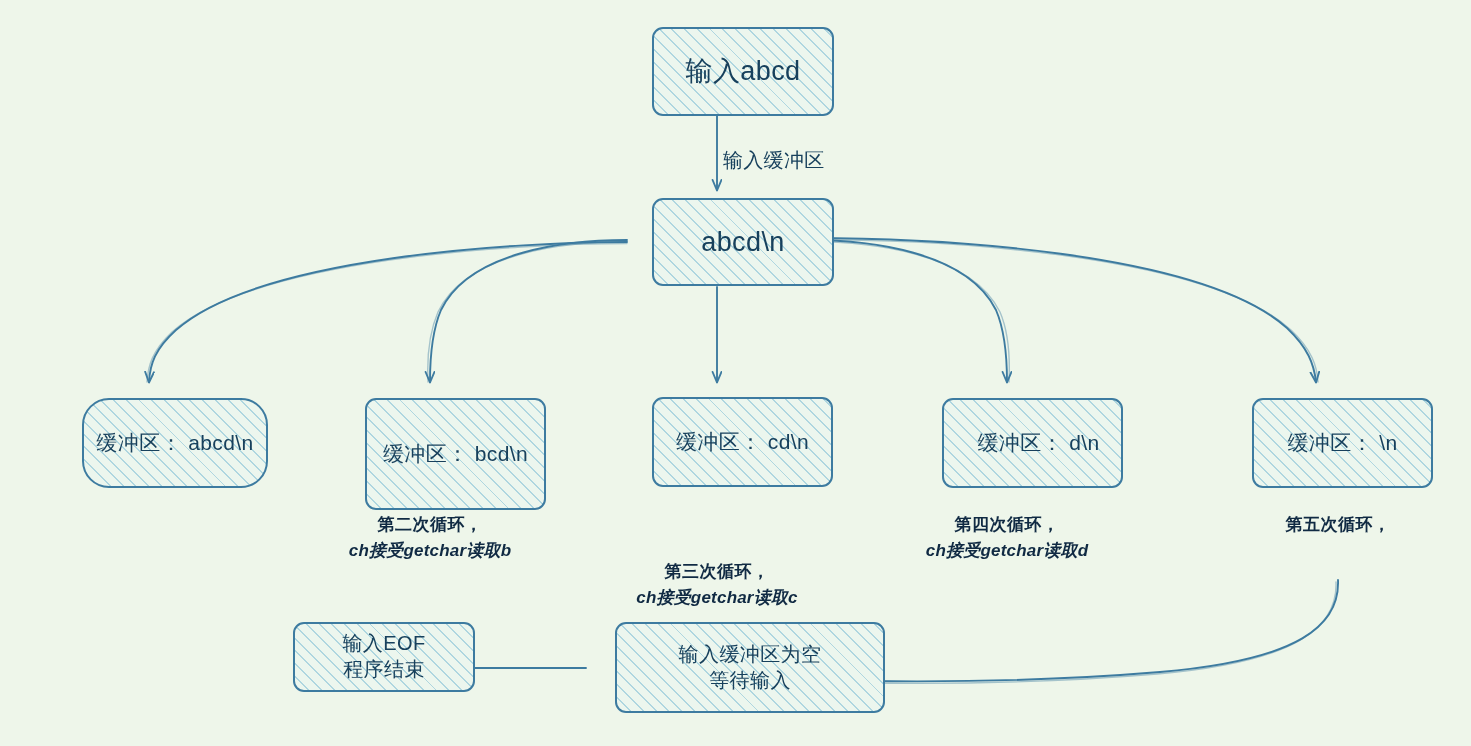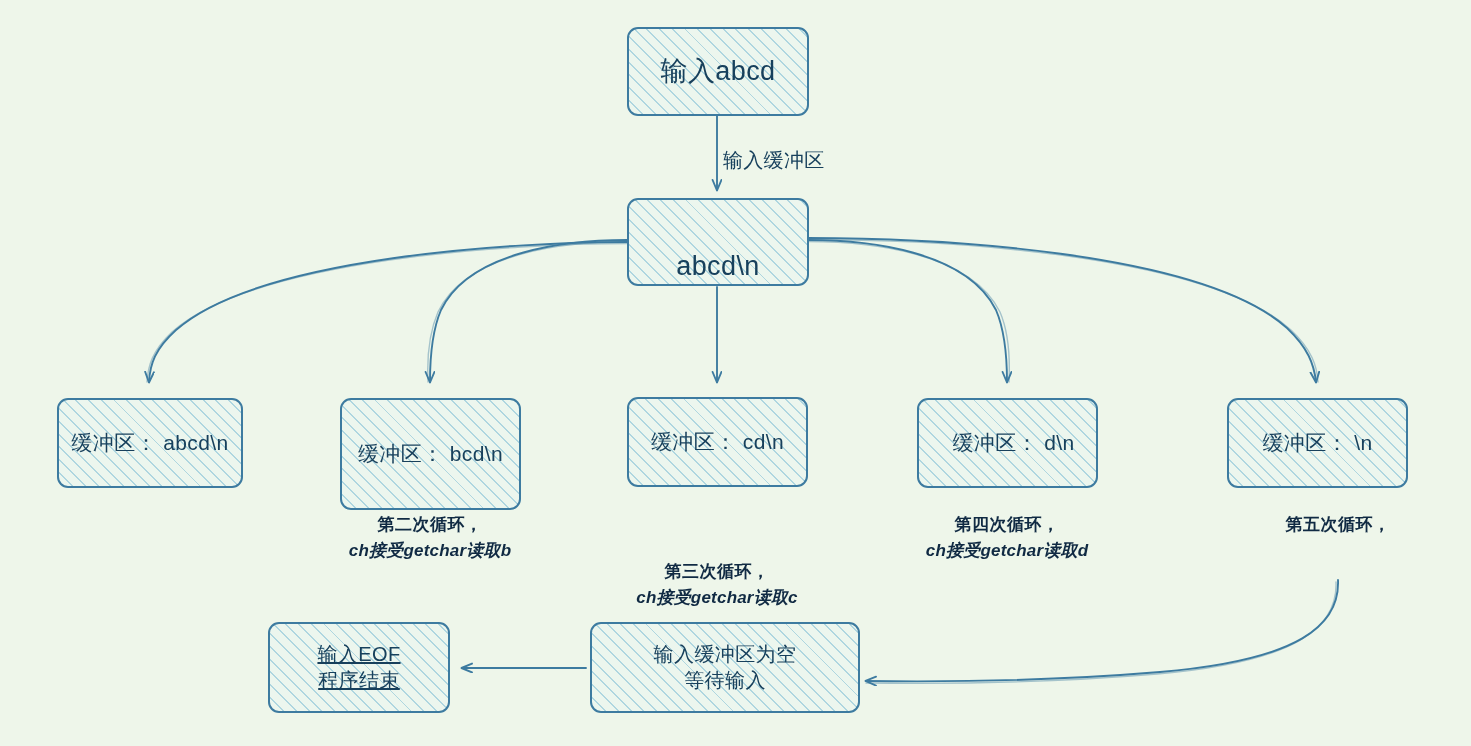--- a/index.html
+++ b/index.html
@@ -39,20 +39,21 @@
         45deg,
         rgba(124,188,212,0.55) 0px,
         rgba(124,188,212,0.55) 1.4px,
         rgba(236,246,238,0) 1.4px,
         rgba(236,246,238,0) 9px);
     display: flex;
     align-items: center;
     justify-content: center;
     text-align: center;
     color: #17405c;
+    margin-left: 25px;
   }
   .node .txt {
     position: relative;
     z-index: 2;
     line-height: 1.28;
     white-space: pre-line;
     letter-spacing: .4px;
   }
 
   .n-big .txt   { font-size: 27px; }
@@ -118,25 +119,25 @@
   </svg>
 
   <div class="node n-big" style="left:627px; top:27px; width:182px; height:89px;">
     <span class="txt">输入abcd</span>
   </div>
 
   <div class="edge-label" style="left:723px; top:147px;">
     <span>输入缓冲区</span>
   </div>
 
-  <div class="node n-big" style="left:627px; top:198px; width:182px; height:88px;align-items:flex-end;">
+  <div class="node n-big" style="left:627px; top:198px; width:182px; height:88px;">
     <span class="txt">abcd\n</span>
   </div>
 
-  <div class="node n-mid" style="left:57px; top:398px; width:186px; height:90px;">
+  <div class="node n-mid" style="left:57px; top:398px; width:186px; height:90px;border-radius:27px;">
     <span class="txt">缓冲区： abcd\n</span>
   </div>
 
   <div class="node n-mid" style="left:340px; top:398px; width:181px; height:112px;">
     <span class="txt">缓冲区： bcd\n</span>
   </div>
 
   <div class="node n-mid" style="left:627px; top:397px; width:181px; height:90px;">
     <span class="txt">缓冲区： cd\n</span>
   </div>
@@ -162,21 +163,21 @@
 
   <div class="caption" style="left:887px; top:512px; width:240px;">
     <span class="line1">第四次循环，</span>
     <span class="line2">ch接受getchar读取d</span>
   </div>
 
   <div class="caption" style="left:1218px; top:512px; width:240px;">
     <span class="line1">第五次循环，</span>
   </div>
 
-  <div class="node n-small" style="left:268px; top:622px; width:182px; height:91px;text-decoration:underline;">
+  <div class="node n-small" style="left:268px; top:622px; width:182px; height:70px;">
     <span class="txt">输入EOF
 程序结束</span>
   </div>
 
   <div class="node n-small" style="left:590px; top:622px; width:270px; height:91px;justify-content:center;">
     <span class="txt">输入缓冲区为空
 等待输入</span>
   </div>
 
 </div>

